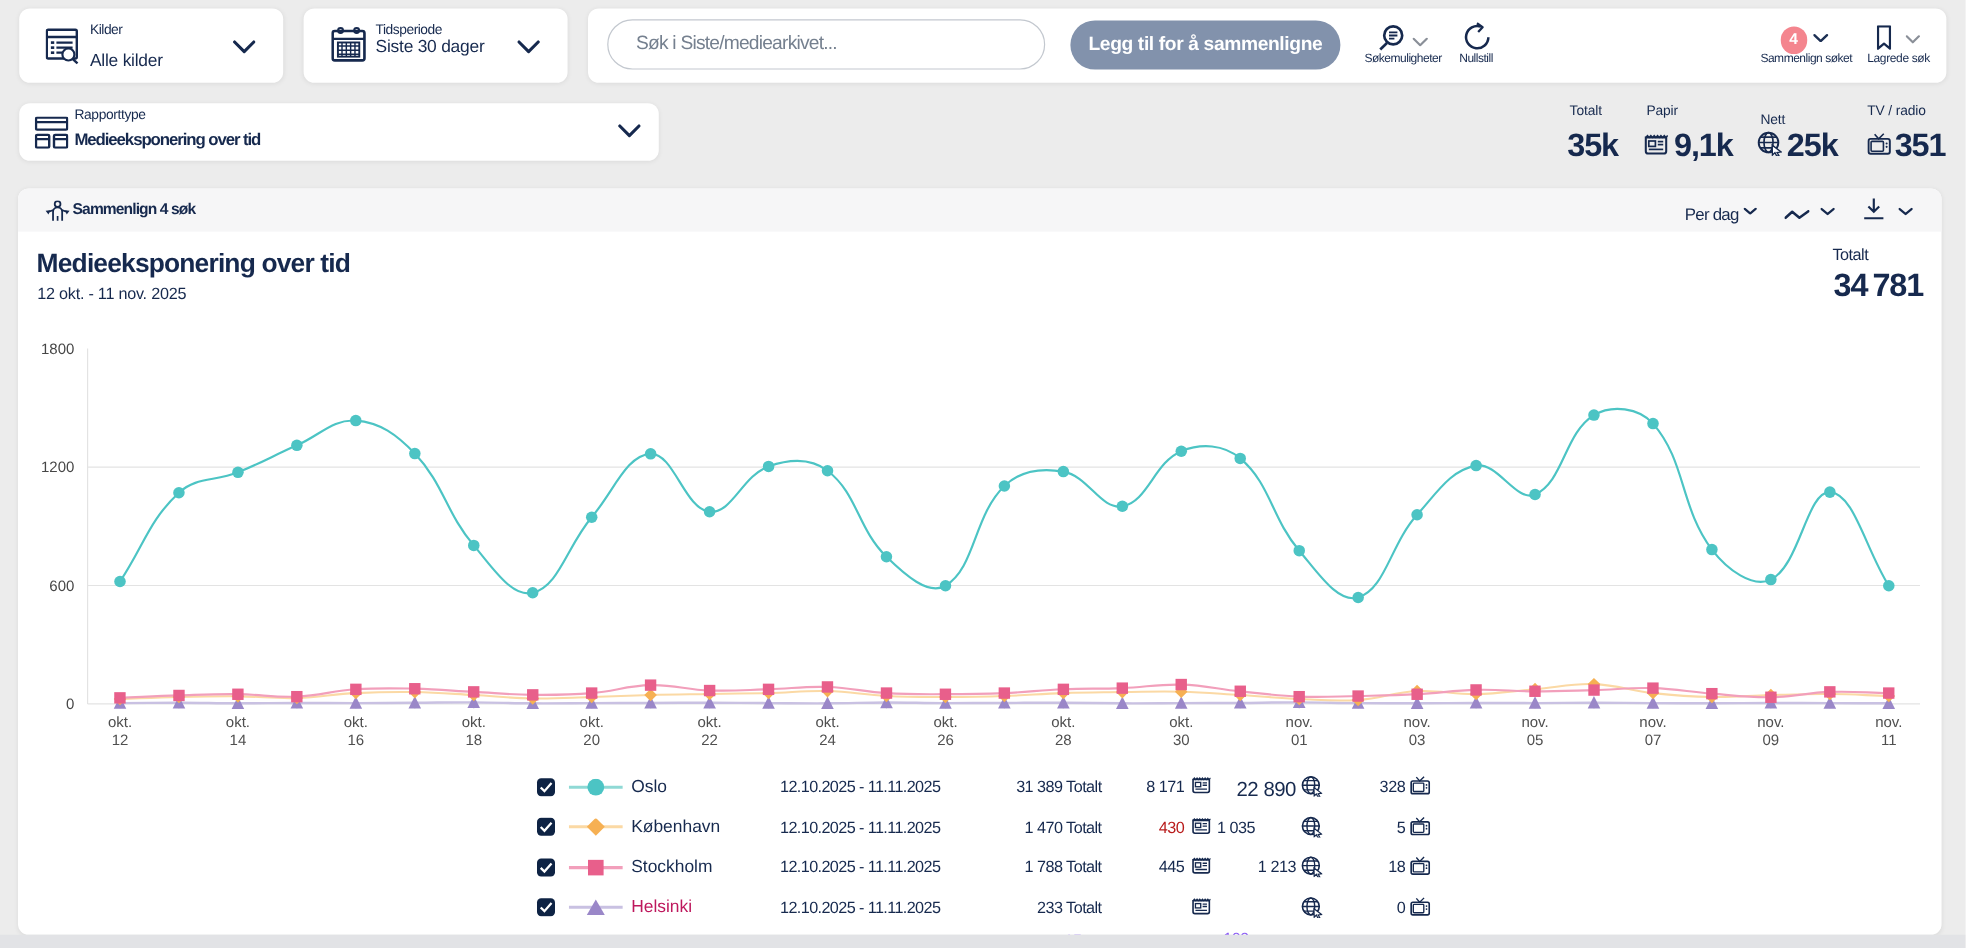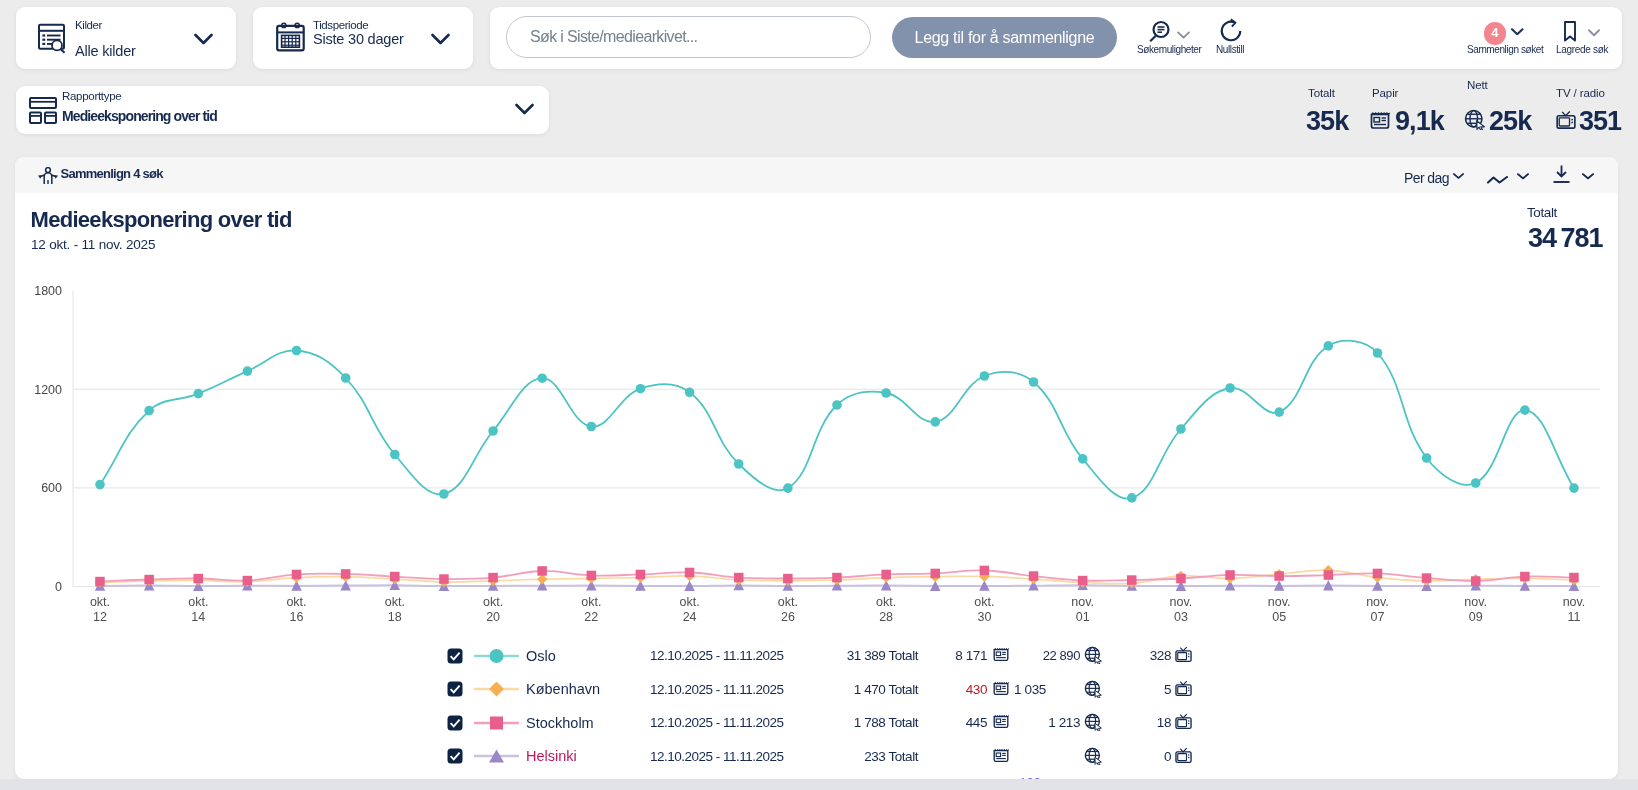--- a/index.html
+++ b/index.html
@@ -46,21 +46,21 @@
 </svg></div>
 <div class="lbl" style="left:313px;top:19.5px;font-size:11.5px">Tidsperiode</div>
 <div style="position:absolute;left:313px;top:31.5px;font-size:14.5px;letter-spacing:-0.2px">Siste 30 dager</div>
 <svg style="position:absolute;left:431px;top:33px" width="19" height="12" viewBox="0 0 19 12" preserveAspectRatio="none">
     <path d="M1.5 2 L9.5 10 L17.5 2" fill="none" stroke="#16294e" stroke-width="2.60" stroke-linecap="round" stroke-linejoin="round"></path>
   </svg>
 
 <div class="card" style="left:490px;top:7px;width:1132px;height:62px"></div>
 <div style="position:absolute;left:506px;top:16px;width:365px;height:42px;border:1.3px solid #c3c8cf;border-radius:21px;background:#fff"></div>
 <div style="position:absolute;left:530px;top:28.8px;font-size:16px;color:#75808f;letter-spacing:-0.65px">Søk i Siste/mediearkivet...</div>
-<div style="position:absolute;left:892px;top:17px;width:225px;height:41px;border-radius:21px;background:#8292ac;color:#fff;font-weight:normal;font-size:16px;letter-spacing:-0.3px;text-align:center;line-height:41px">Legg til for å sammenligne</div>
+<div style="position:absolute;left:892px;top:17px;width:225px;height:41px;border-radius:21px;background:#8292ac;color:#fff;font-weight:bold;font-size:16px;letter-spacing:-0.3px;text-align:center;line-height:41px">Legg til for å sammenligne</div>
 
 <div style="position:absolute;left:1144px;top:20px"><svg width="27" height="27" viewBox="0 0 27 27" fill="none" stroke="#16294e">
 <circle cx="17" cy="9.5" r="7.5" stroke-width="2.2"></circle>
 <g stroke-width="1.6">
 <line x1="13.5" y1="7" x2="20.5" y2="7"></line>
 <line x1="13.5" y1="9.6" x2="20.5" y2="9.6"></line>
 <line x1="13.5" y1="12.2" x2="18" y2="12.2"></line>
 </g>
 <line x1="11.8" y1="15.8" x2="6.2" y2="21.2" stroke-width="2.2"></line>
 </svg></div>
@@ -107,21 +107,21 @@
 <div class="lbl" style="left:1372px;top:87.5px;font-size:11.5px;letter-spacing:-0.1px">Papir</div>
 <div style="position:absolute;left:1370px;top:110px"><svg width="20" height="20" viewBox="0 0 20 20" fill="none" stroke="#16294e">
       <path d="M1.5 4.5 H18.5 V16 a2 2 0 0 1 -2 2 H3.5 a2 2 0 0 1 -2 -2 Z" stroke-width="1.7"></path>
       <path d="M1.5 4.5 l1.4-1.6 1.4 1.6 1.4-1.6 1.4 1.6 1.4-1.6 1.4 1.6 1.4-1.6 1.4 1.6 1.4-1.6 1.4 1.6 1.4-1.6 1.4 1.6 1.4-1.6" stroke-width="1.2"></path>
       <rect x="4" y="7.5" width="5.5" height="4.5" stroke-width="1.4"></rect>
       <line x1="11.5" y1="8" x2="16" y2="8" stroke-width="1.4"></line>
       <line x1="11.5" y1="10.5" x2="16" y2="10.5" stroke-width="1.4"></line>
       <line x1="4" y1="14.5" x2="16" y2="14.5" stroke-width="1.4"></line>
     </svg></div>
 <div style="position:absolute;left:1395px;top:108px;font-size:27px;font-weight:bold;letter-spacing:-0.9px">9,1k</div>
-<div class="lbl" style="left:1467px;top:80px;font-size:11.5px;letter-spacing:-0.1px">Nett</div>
+<div class="lbl" style="left:1467px;top:95px;font-size:11.5px;letter-spacing:-0.1px">Nett</div>
 <div style="position:absolute;left:1464px;top:109px"><svg width="21" height="21" viewBox="0 0 20 20" fill="none" stroke="#16294e">
       <circle cx="9.3" cy="9.3" r="7.8" stroke-width="1.5"></circle>
       <ellipse cx="9.3" cy="9.3" rx="3.6" ry="7.8" stroke-width="1.3"></ellipse>
       <line x1="1.5" y1="9.3" x2="17.1" y2="9.3" stroke-width="1.3"></line>
       <line x1="2.6" y1="5" x2="16" y2="5" stroke-width="1.3"></line>
       <line x1="2.6" y1="13.6" x2="16" y2="13.6" stroke-width="1.3"></line>
       <path d="M12.2 11.4 L19.3 16.8 L16.1 17.2 L17.7 20 L15.8 20 L14.4 17.3 L12.4 19.3 Z" fill="#fff" stroke="#16294e" stroke-width="1.1"></path>
     </svg></div>
 <div style="position:absolute;left:1489px;top:108px;font-size:27px;font-weight:bold;letter-spacing:-0.9px">25k</div>
 <div class="lbl" style="left:1556px;top:87.5px;font-size:11.5px;letter-spacing:-0.1px">TV / radio</div>
@@ -384,21 +384,21 @@
 <div style="position:absolute;left:718px;top:649.2px;width:200px;text-align:right;font-size:13.5px;letter-spacing:-0.45px;color:#16294e">31 389 Totalt</div>
 <div style="position:absolute;left:887px;top:649.2px;width:100px;text-align:right;font-size:13.5px;letter-spacing:-0.4px;color:#16294e">8 171</div>
 <div style="position:absolute;left:993px;top:646.0px"><svg width="16" height="16" viewBox="0 0 20 20" fill="none" stroke="#16294e">
       <path d="M1.5 4.5 H18.5 V16 a2 2 0 0 1 -2 2 H3.5 a2 2 0 0 1 -2 -2 Z" stroke-width="1.7"></path>
       <path d="M1.5 4.5 l1.4-1.6 1.4 1.6 1.4-1.6 1.4 1.6 1.4-1.6 1.4 1.6 1.4-1.6 1.4 1.6 1.4-1.6 1.4 1.6 1.4-1.6 1.4 1.6 1.4-1.6" stroke-width="1.2"></path>
       <rect x="4" y="7.5" width="5.5" height="4.5" stroke-width="1.4"></rect>
       <line x1="11.5" y1="8" x2="16" y2="8" stroke-width="1.4"></line>
       <line x1="11.5" y1="10.5" x2="16" y2="10.5" stroke-width="1.4"></line>
       <line x1="4" y1="14.5" x2="16" y2="14.5" stroke-width="1.4"></line>
     </svg></div>
-<div style="position:absolute;left:980px;top:649.2px;width:100px;text-align:right;font-size:13px;letter-spacing:-0.4px;color:#16294e">22 890</div>
+<div style="position:absolute;left:980px;top:649.2px;width:100px;text-align:right;font-size:17px;letter-spacing:-0.4px;color:#16294e">22 890</div>
 <div style="position:absolute;left:1084px;top:646.0px"><svg width="18" height="18" viewBox="0 0 20 20" fill="none" stroke="#16294e">
       <circle cx="9.3" cy="9.3" r="7.8" stroke-width="1.5"></circle>
       <ellipse cx="9.3" cy="9.3" rx="3.6" ry="7.8" stroke-width="1.3"></ellipse>
       <line x1="1.5" y1="9.3" x2="17.1" y2="9.3" stroke-width="1.3"></line>
       <line x1="2.6" y1="5" x2="16" y2="5" stroke-width="1.3"></line>
       <line x1="2.6" y1="13.6" x2="16" y2="13.6" stroke-width="1.3"></line>
       <path d="M12.2 11.4 L19.3 16.8 L16.1 17.2 L17.7 20 L15.8 20 L14.4 17.3 L12.4 19.3 Z" fill="#fff" stroke="#16294e" stroke-width="1.1"></path>
     </svg></div>
 <div style="position:absolute;left:1071px;top:649.2px;width:100px;text-align:right;font-size:13.5px;letter-spacing:-0.4px;color:#16294e">328</div>
 <div style="position:absolute;left:1175px;top:646.0px"><svg width="17" height="17" viewBox="0 0 21 19" fill="none" stroke="#16294e">

